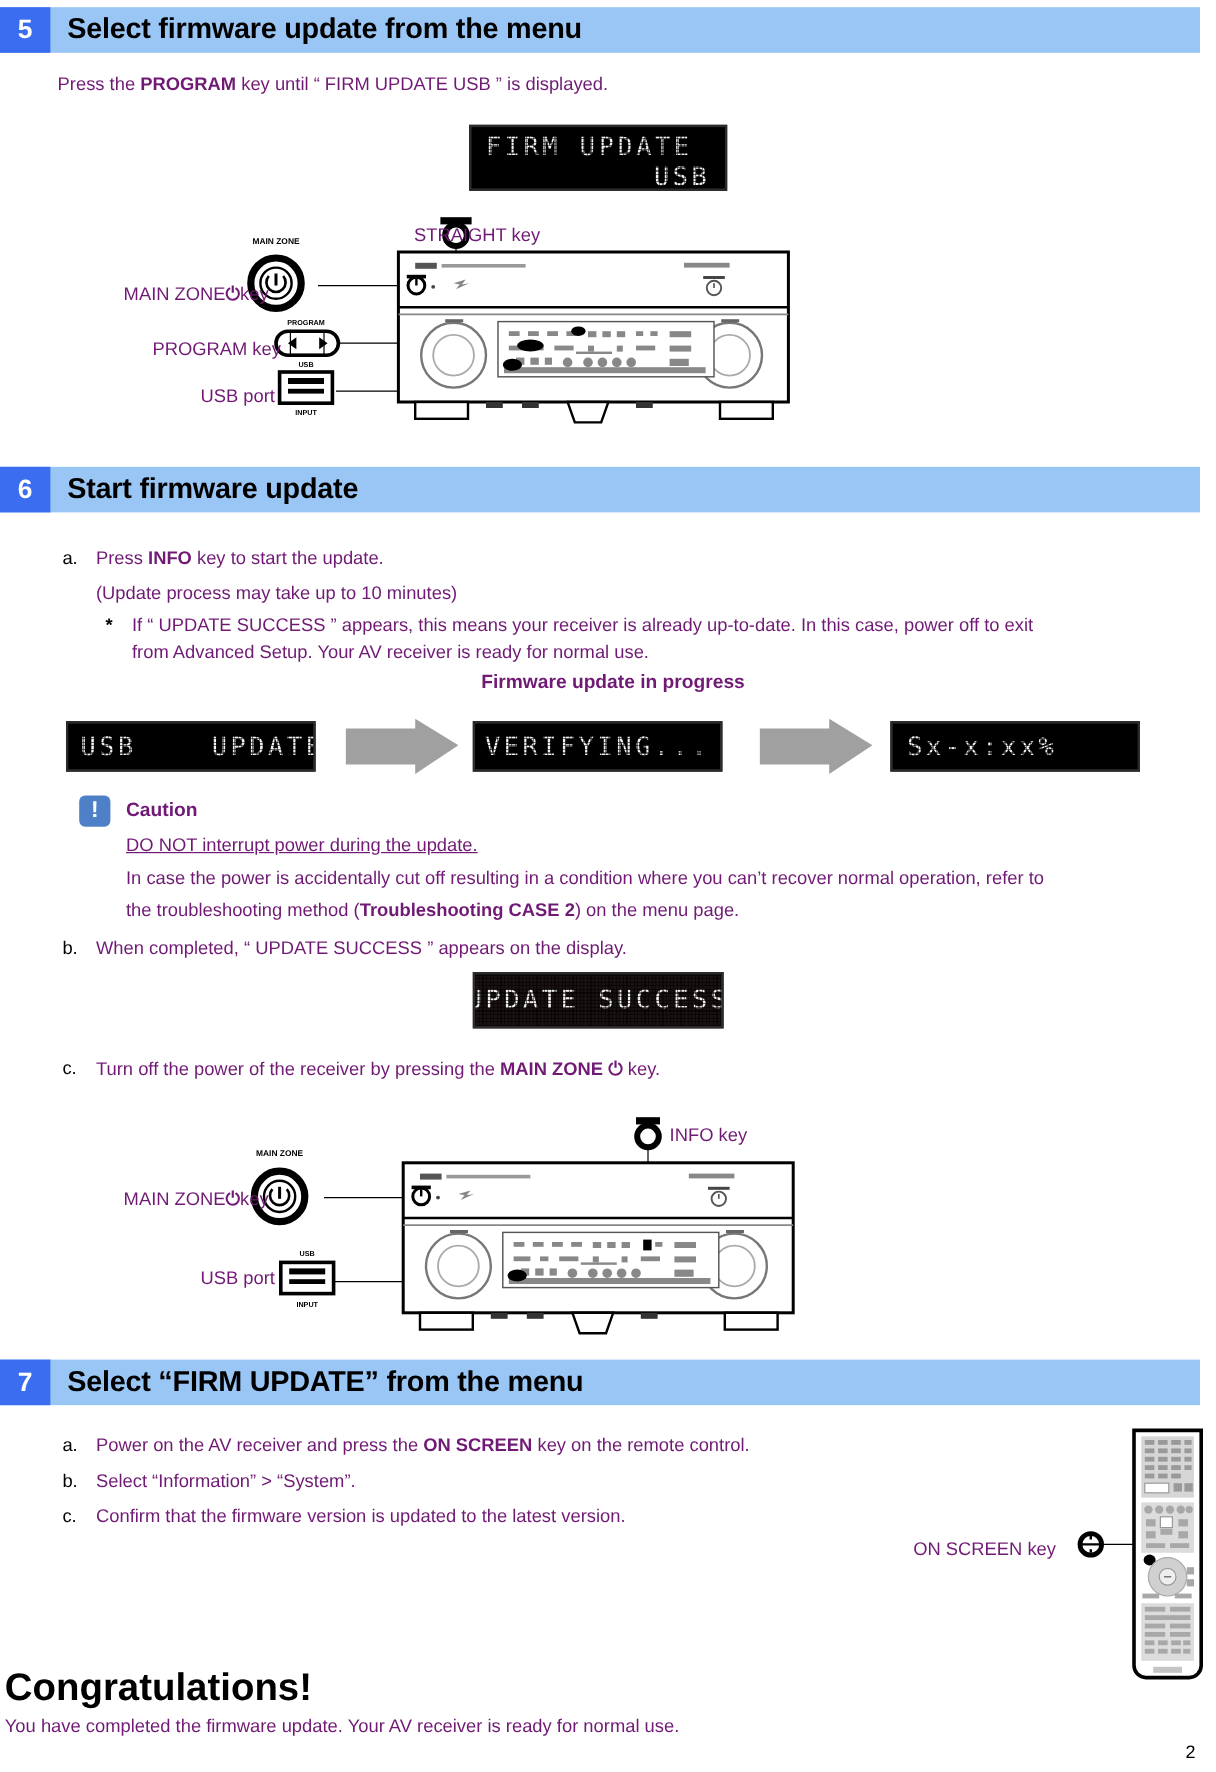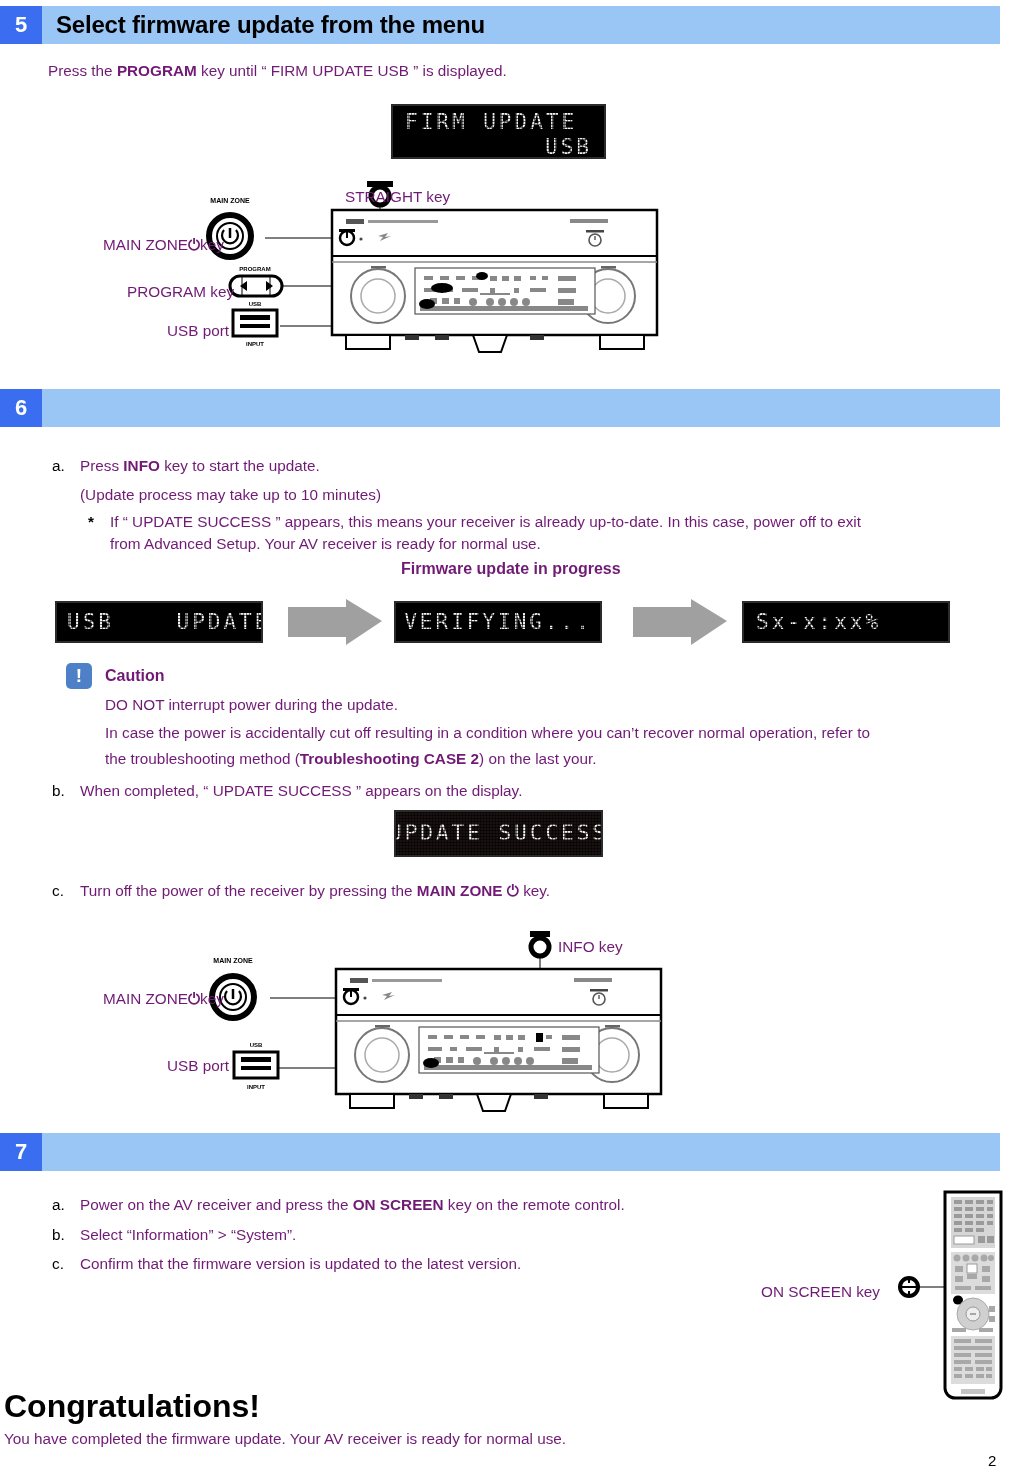--- a/index.html
+++ b/index.html
@@ -233,20 +233,21 @@
 
   <div class="txt" style="top:186px; left:345px;">STRAIGHT key</div>
   <div class="txt" style="top:234px; left:103px;">
     <span>MAIN ZONE</span><span class="pwr">⏻</span><span>key</span>
   </div>
   <div class="txt" style="top:281px; left:127px;">PROGRAM key</div>
   <div class="txt" style="top:320px; left:167px;">USB port</div>
 
   <div class="sec-bar" style="top:389px;">
     <div class="sec-num">6</div>
+    <div class="sec-title">Start firmware update</div>
   </div>
 
   <div class="li-mark" style="top:455px; left:52px;">a.</div>
   <div class="txt" style="top:455px; left:80px;">
     <span>Press </span><span class="b">INFO</span><span> key to start the update.</span>
   </div>
   <div class="txt" style="top:484px; left:80px;">(Update process may take up to 10 minutes)</div>
 
   <div class="li-mark b" style="top:511px; left:88px;">*</div>
   <div class="txt" style="top:533px; left:110px;">from Advanced Setup. Your AV receiver is ready for normal use.</div>
@@ -276,24 +277,24 @@
     </svg>
   </div>
 
   <div class="lcd" style="top:601px; left:742px; width:208px; height:42px; display:flex; align-items:center; padding:0 12px;">
     <div class="lcd-line">Sx-x:xx%</div>
     <div class="lcd-dot"></div>
   </div>
 
   <div class="caution-icon" style="top:663px; left:66px;">!</div>
   <div class="txt b" style="top:665px; left:105px; font-size:16px;">Caution</div>
-  <div class="txt" style="top:694px; left:105px;">DO NOT interrupt power during the update.</div>
+  <div class="txt" style="top:694px; left:105px;text-decoration:underline;">DO NOT interrupt power during the update.</div>
   <div class="txt" style="top:722px; left:105px;">In case the power is accidentally cut off resulting in a condition where you can’t recover normal operation, refer to</div>
   <div class="txt" style="top:748px; left:105px;">
-    <span>the troubleshooting method (</span><span class="b">Troubleshooting CASE 2</span><span>) on the last your.</span>
+    <span>the troubleshooting method (</span><span class="b">Troubleshooting CASE 2</span><span>) on the menu page.</span>
   </div>
 
   <div class="li-mark" style="top:780px; left:52px;">b.</div>
   <div class="txt" style="top:780px; left:80px;">When completed, “ UPDATE SUCCESS ” appears on the display.</div>
 
   <div class="lcd" style="top:810px; left:394px; width:209px; height:47px; background:#1a1210; display:flex; align-items:center; justify-content:center;">
     <div class="lcd-line">UPDATE SUCCESS</div>
     <div class="lcd-dot"></div>
   </div>
 
@@ -397,20 +398,21 @@
   </div>
 
   <div class="txt" style="top:936px; left:558px;">INFO key</div>
   <div class="txt" style="top:988px; left:103px;">
     <span>MAIN ZONE</span><span class="pwr">⏻</span><span>key</span>
   </div>
   <div class="txt" style="top:1055px; left:167px;">USB port</div>
 
   <div class="sec-bar" style="top:1133px;">
     <div class="sec-num">7</div>
+    <div class="sec-title">Select “FIRM UPDATE” from the menu</div>
   </div>
 
   <div class="li-mark" style="top:1194px; left:52px;">a.</div>
   <div class="txt" style="top:1194px; left:80px;">
     <span>Power on the AV receiver and press the </span><span class="b">ON SCREEN</span><span> key on the remote control.</span>
   </div>
   <div class="li-mark" style="top:1224px; left:52px;">b.</div>
   <div class="txt" style="top:1224px; left:80px;">Select “Information” &gt; “System”.</div>
   <div class="li-mark" style="top:1253px; left:52px;">c.</div>
   <div class="txt" style="top:1253px; left:80px;">Confirm that the firmware version is updated to the latest version.</div>

